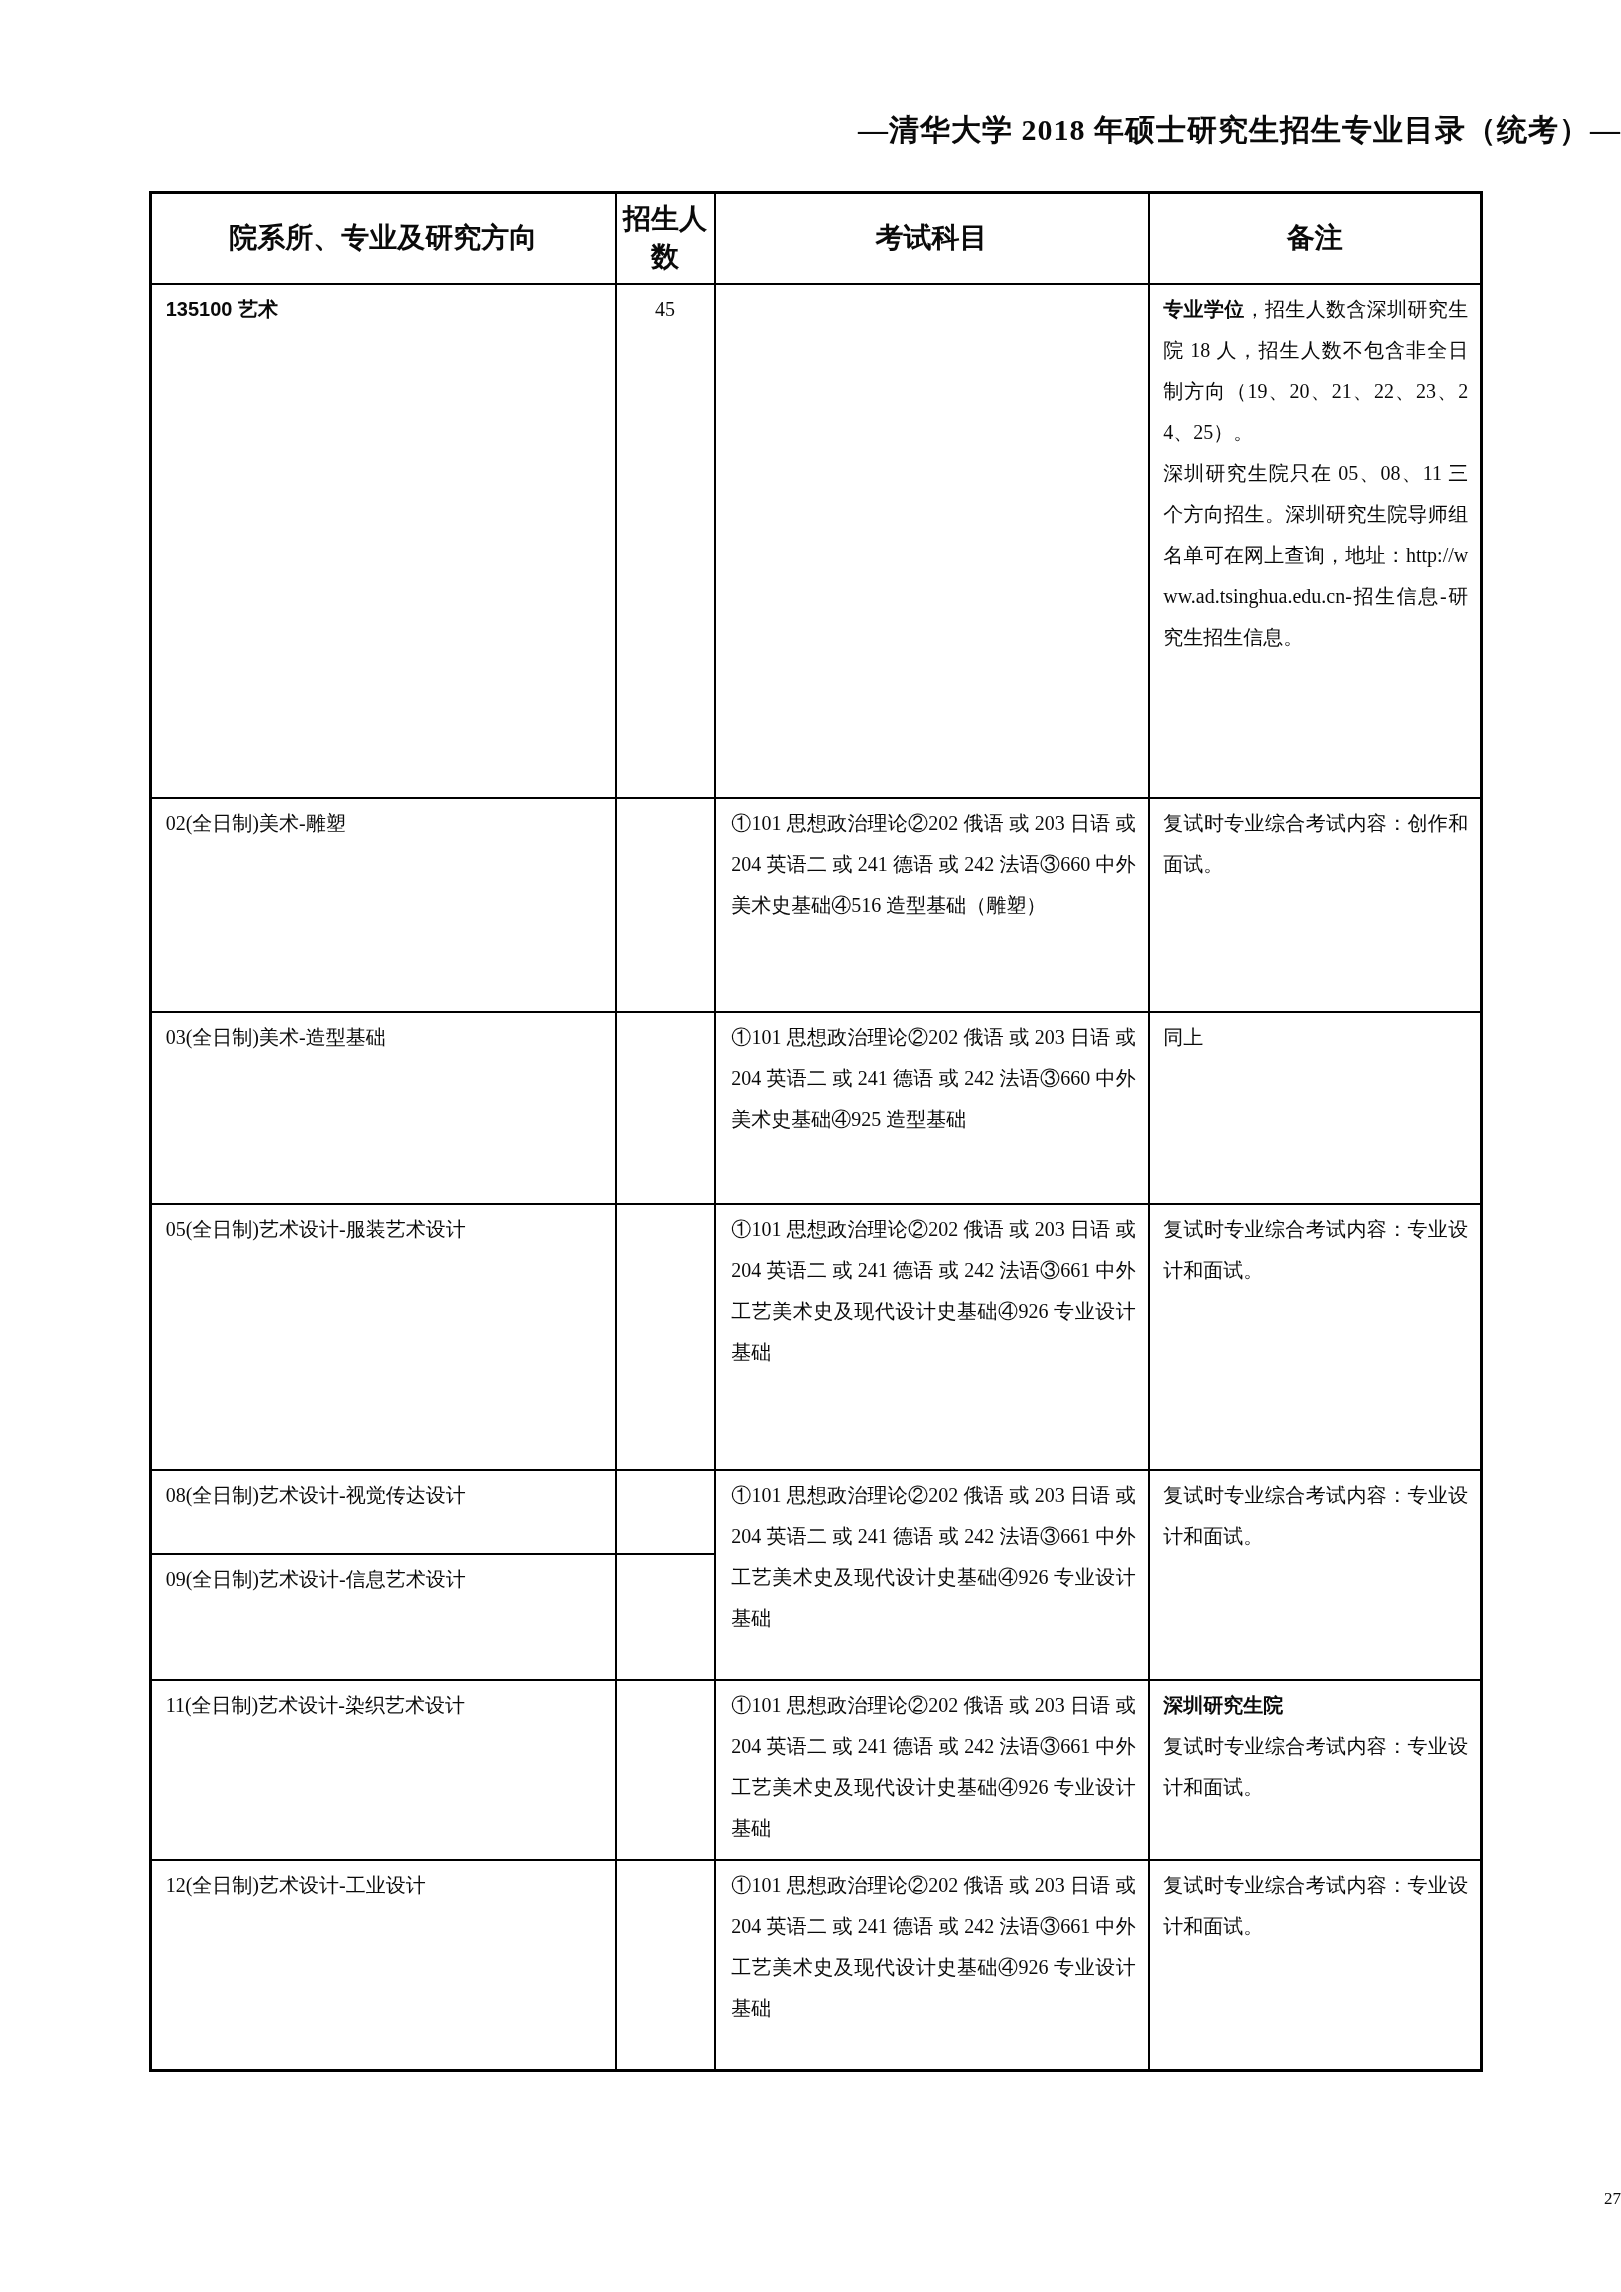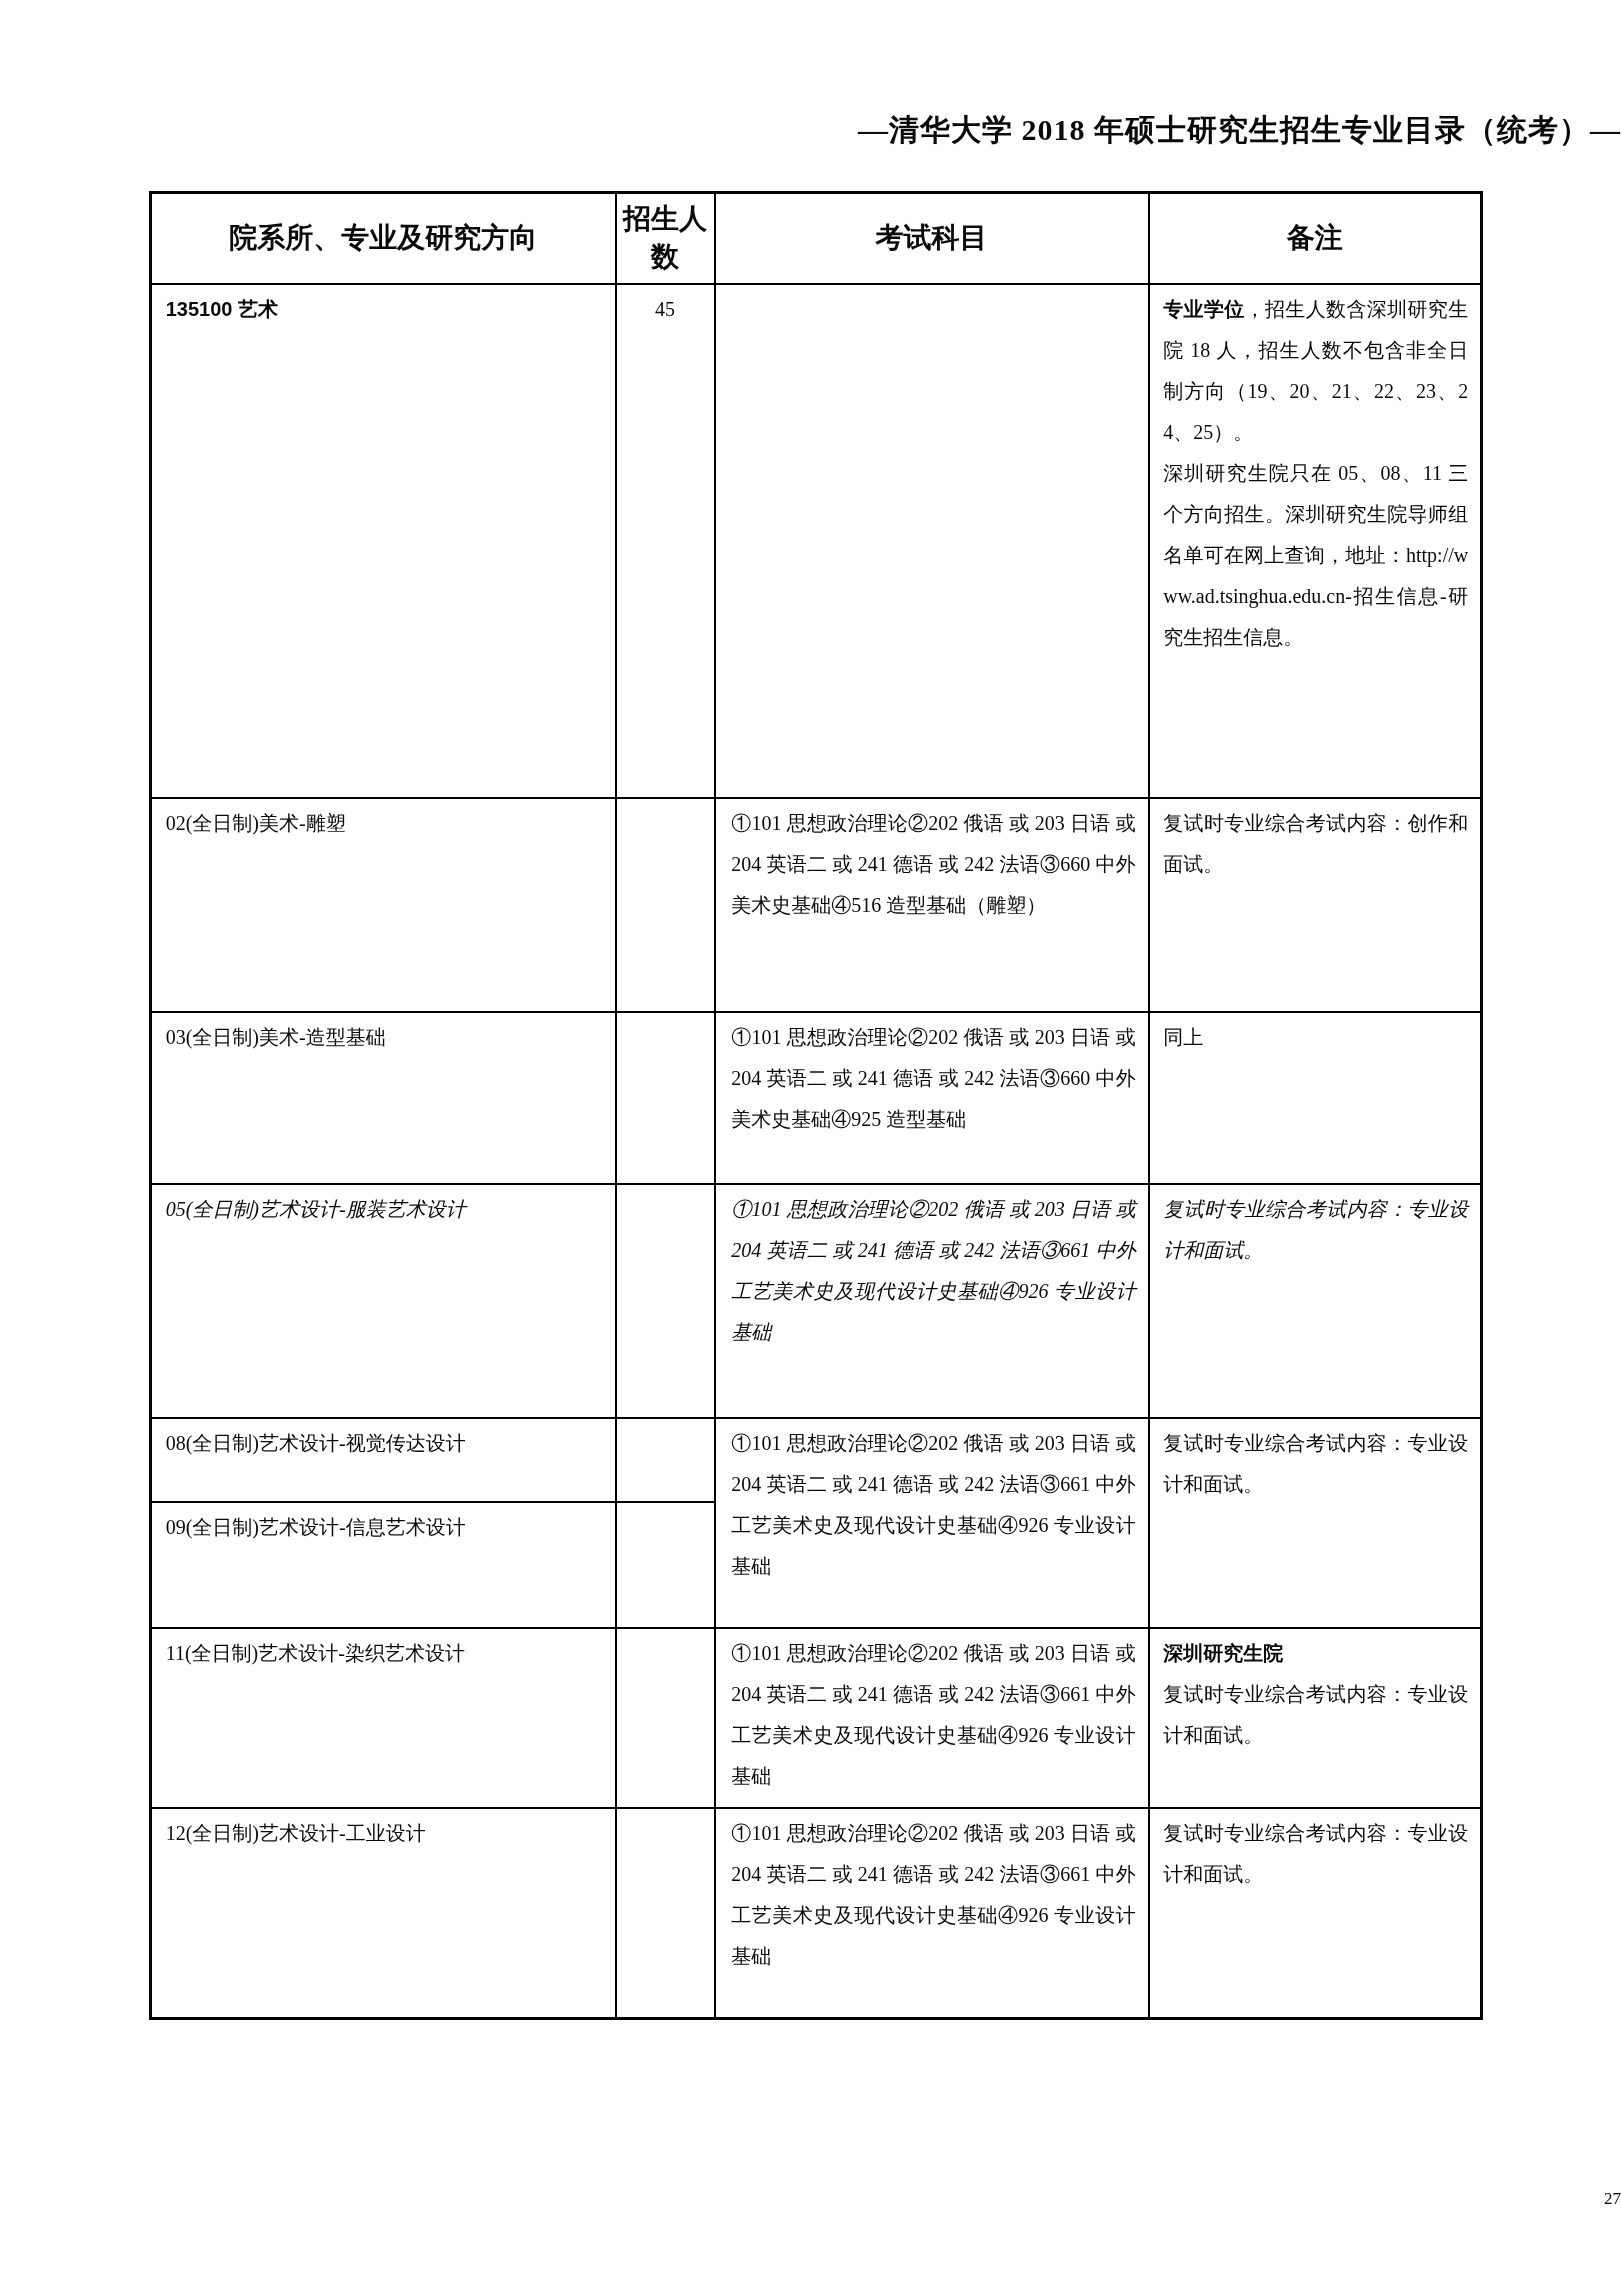--- a/index.html
+++ b/index.html
@@ -51,22 +51,22 @@
     font-weight: bold;
     font-size: 28px;
     line-height: 38px;
     text-align: center;
     vertical-align: middle;
     padding: 3.9px 5.9px;
   }
   tr.rh  { height: 91px;  }
   tr.r1  { height: 514px; }
   tr.r2  { height: 214px; }
-  tr.r3  { height: 172px; }
-  tr.r4  { height: 234px; font-style: italic; }
+  tr.r3  { height: 192px; }
+  tr.r4  { height: 266px; }
   tr.r5  { height: 84px;  }
   tr.r6  { height: 126px; }
   tr.r7  { height: 180px; }
   tr.r8  { height: 211px; }
   td.dir {
     text-align: justify;
   }
   td.quota {
     text-align: center;
     padding-left: 3.9px;

